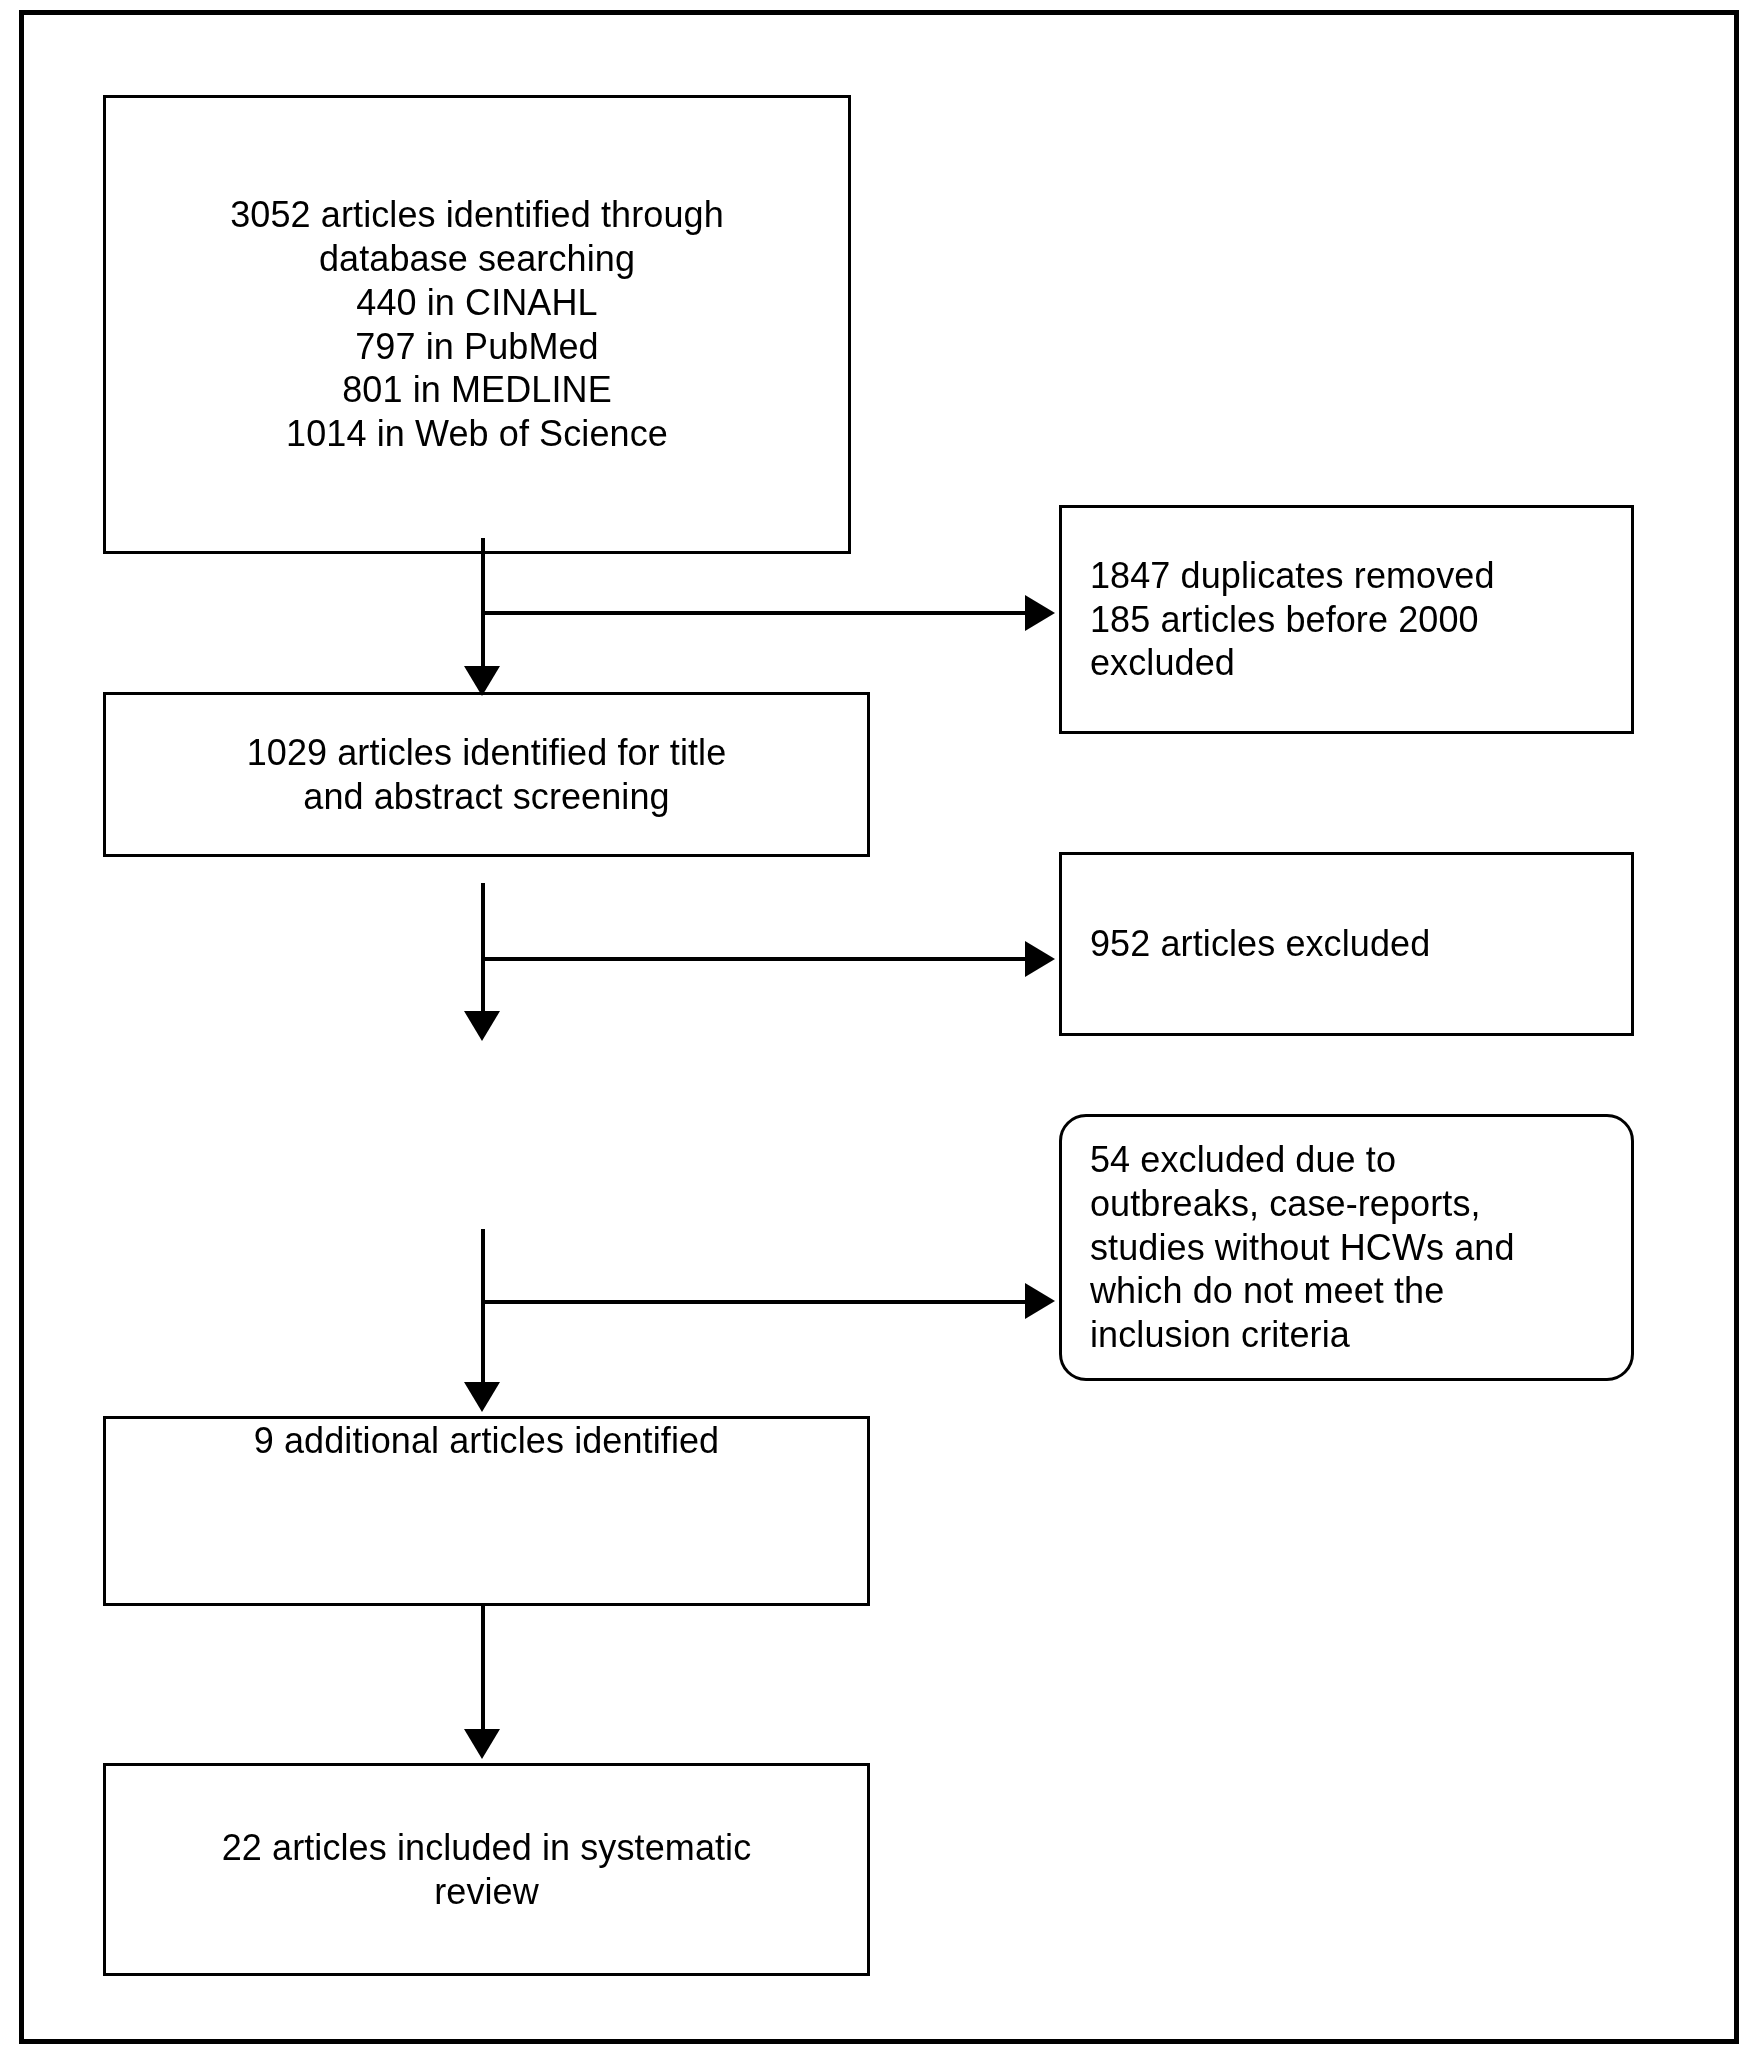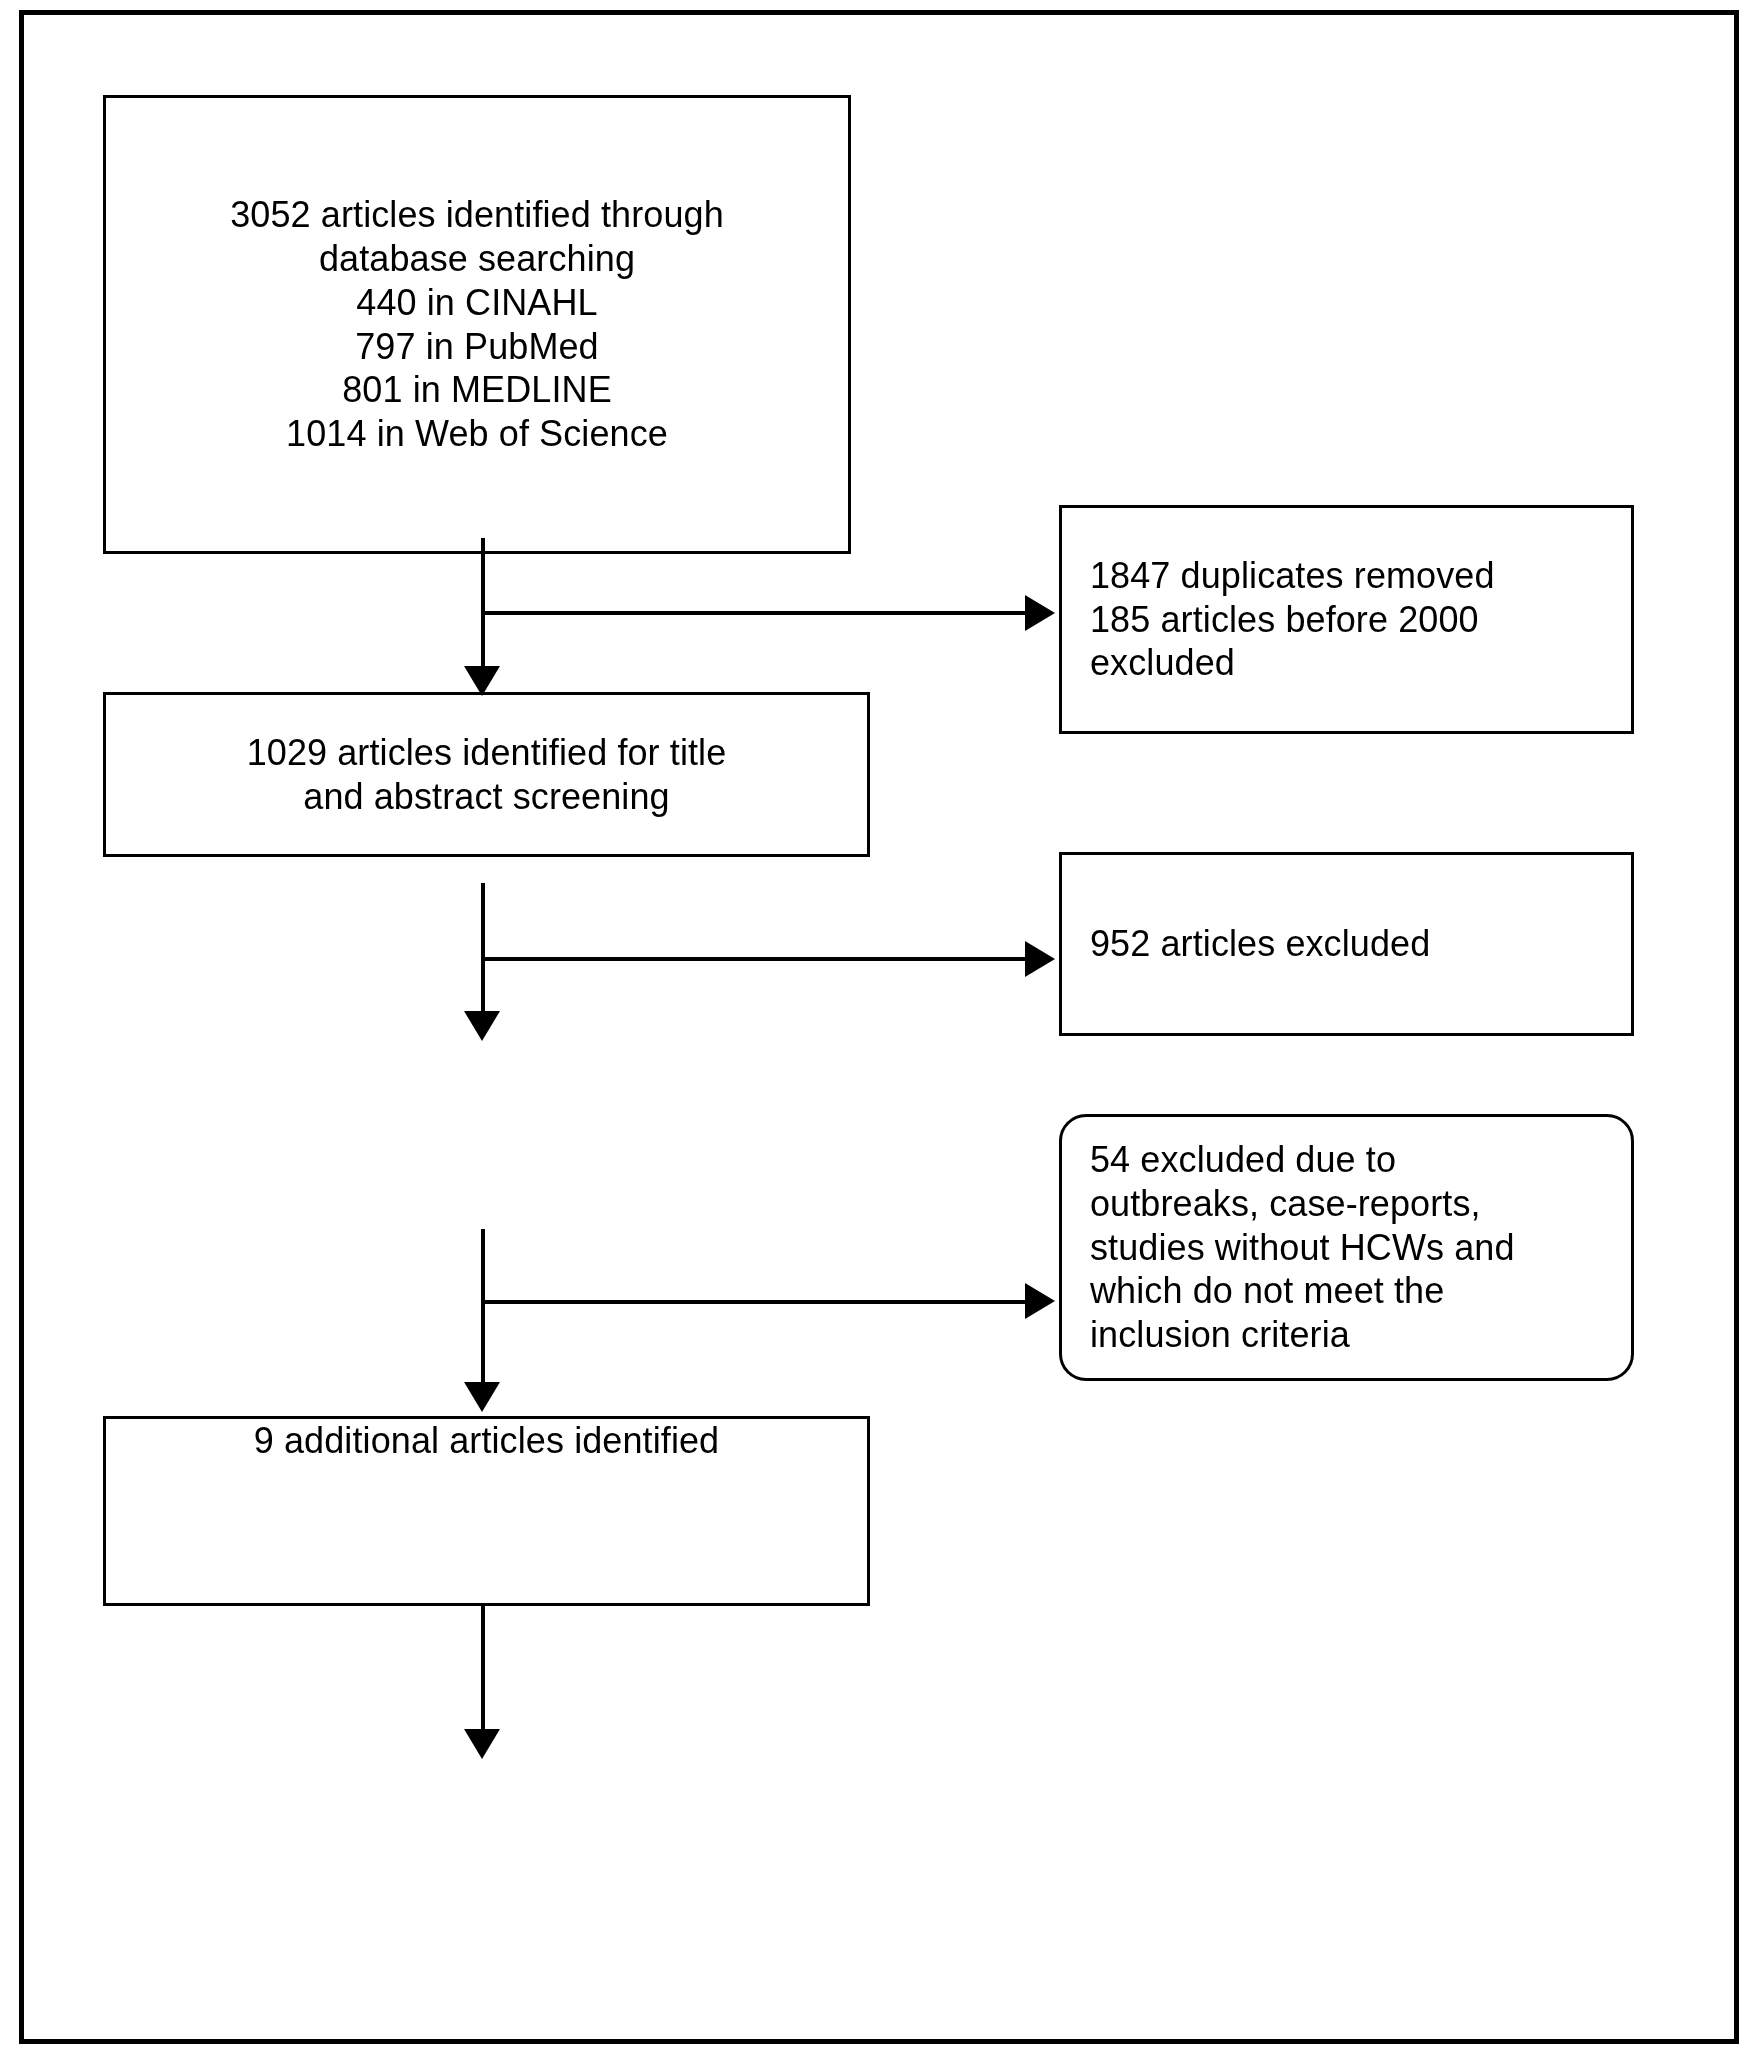--- a/index.html
+++ b/index.html
@@ -135,20 +135,24 @@
   <div class="flow-box centered" id="box-title-abstract">
     <div class="box-text">1029 articles identified for title
 and abstract screening</div>
   </div>
 
 
   <div class="flow-box centered top-aligned" id="box-additional">
     <div class="box-text">9 additional articles identified</div>
   </div>
 
+  <div class="flow-box centered" id="box-included">
+    <div class="box-text">22 articles included in systematic
+review</div>
+  </div>
 
   <div class="flow-box left-aligned" id="box-duplicates">
     <div class="box-text">1847 duplicates removed
 185 articles before 2000
 excluded</div>
   </div>
 
   <div class="flow-box left-aligned" id="box-excluded-952">
     <div class="box-text">952 articles excluded</div>
   </div>

